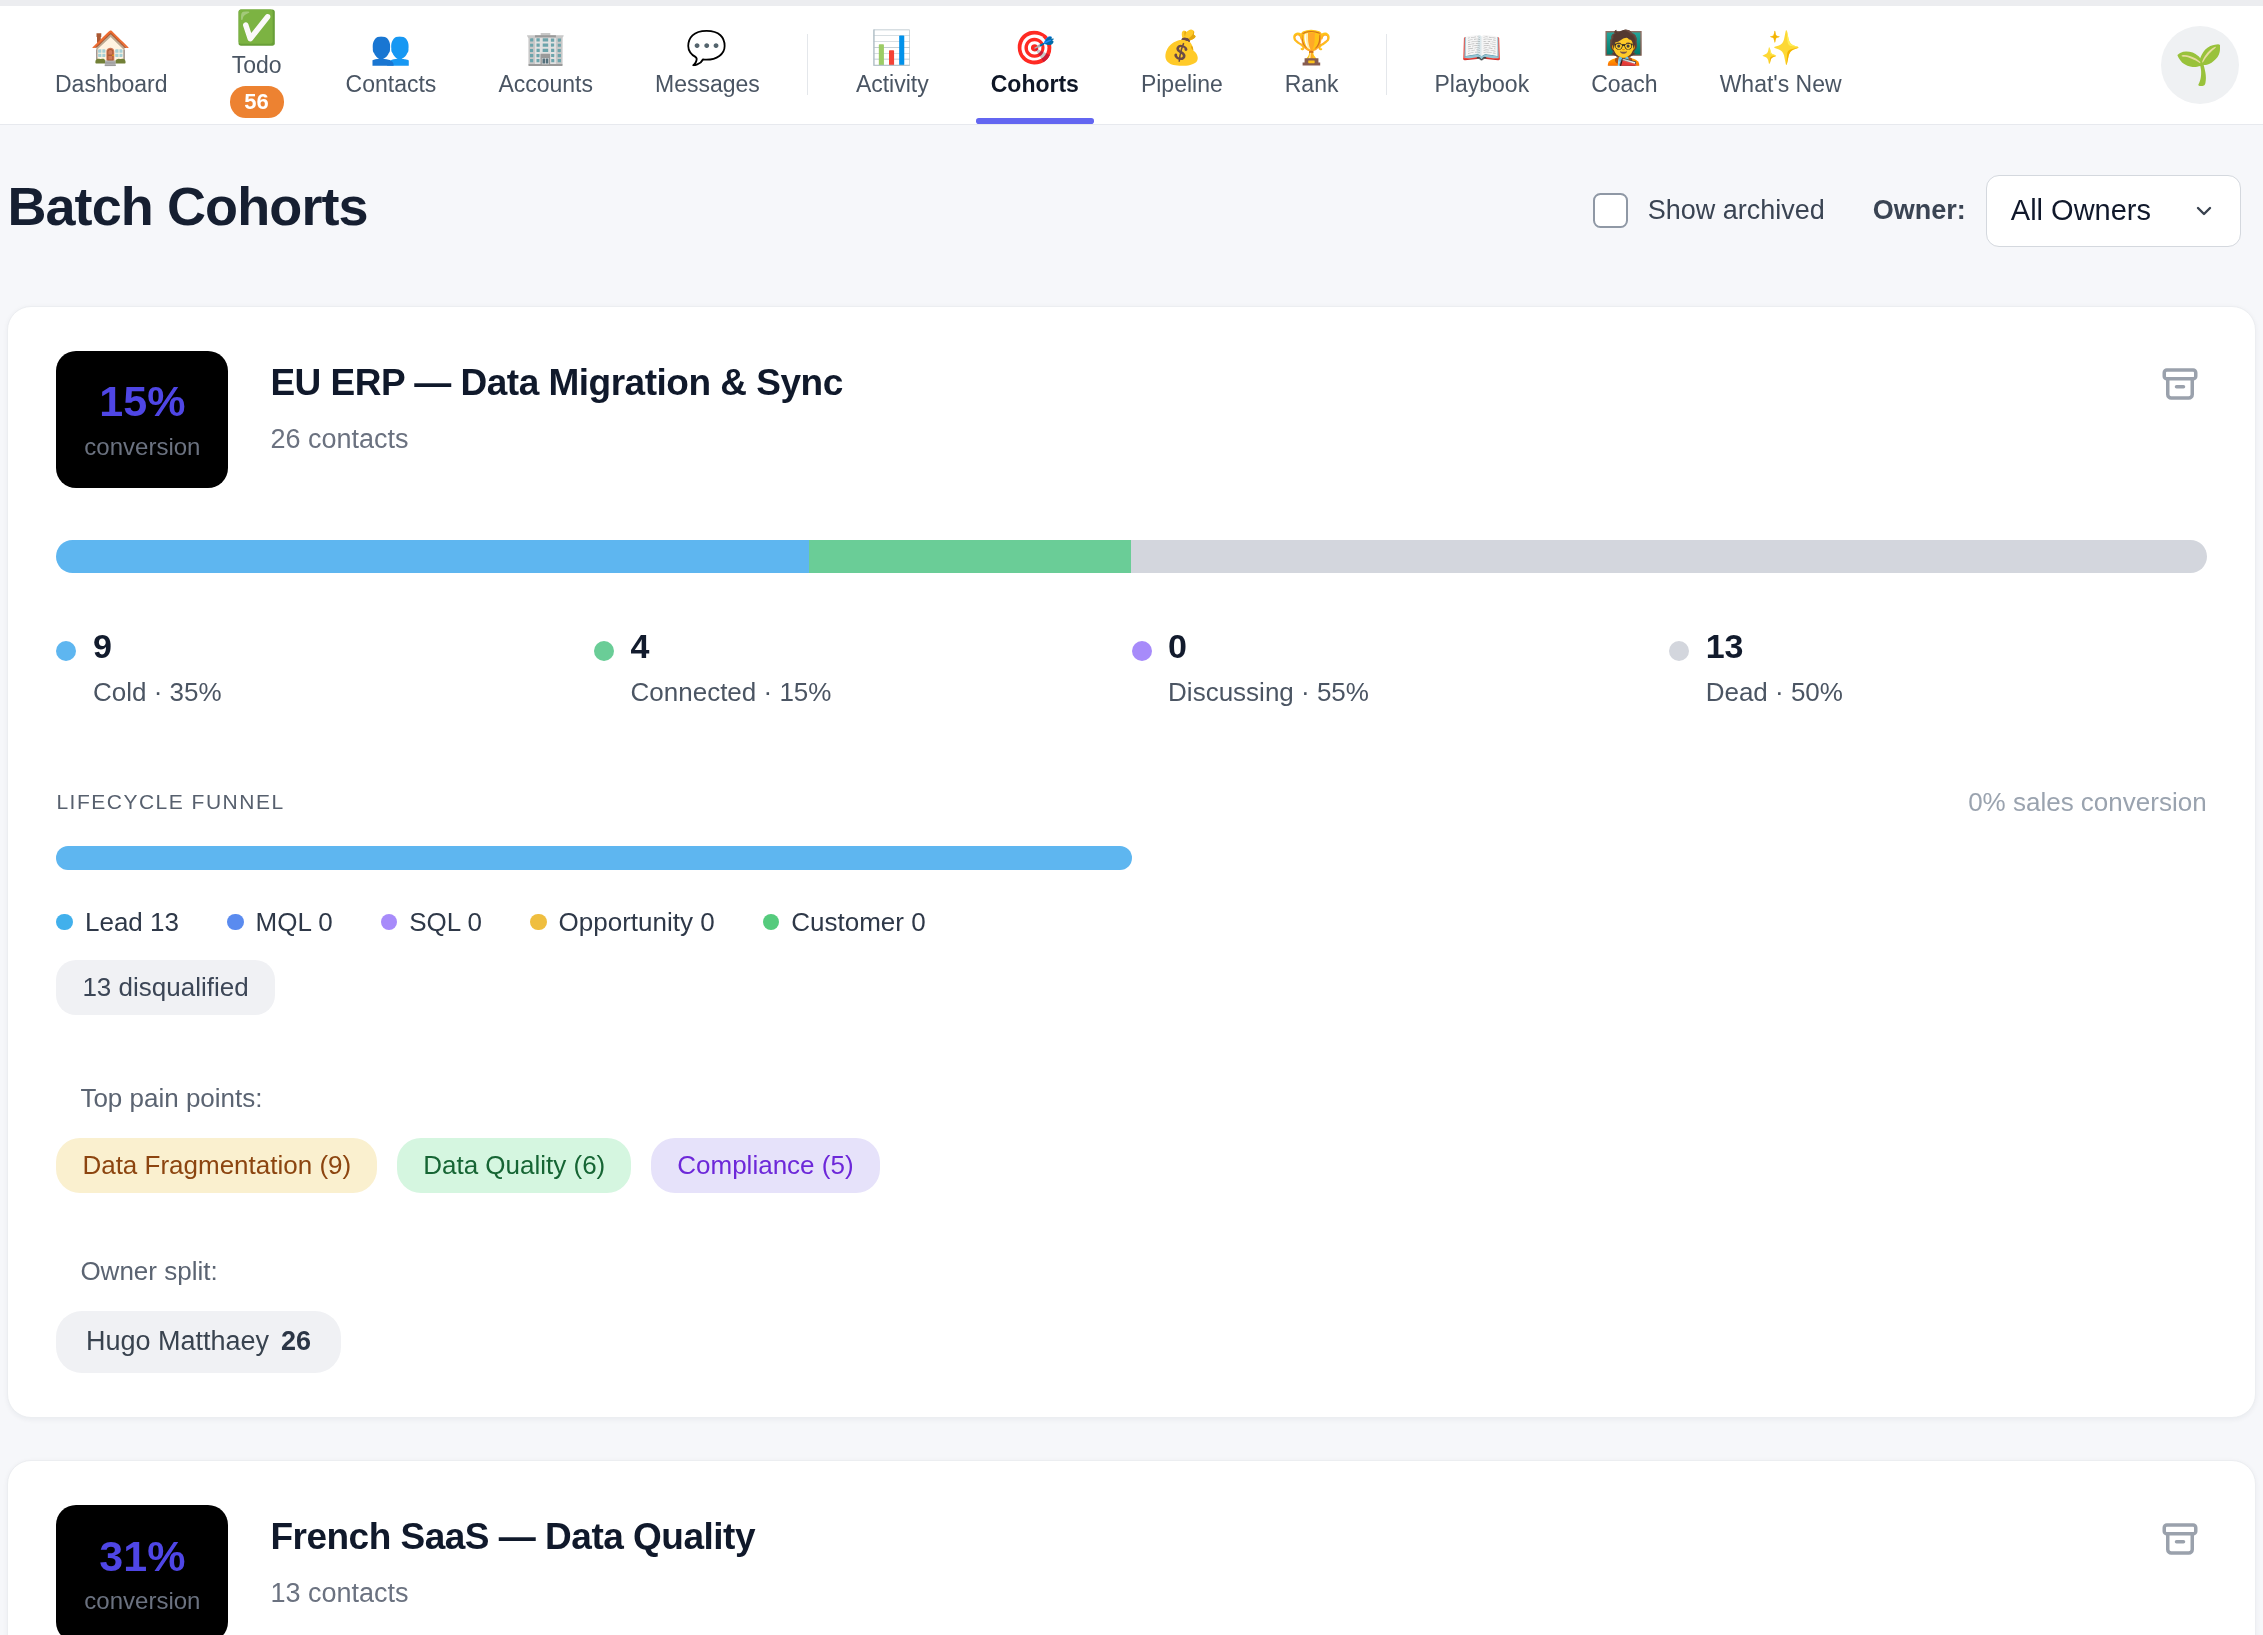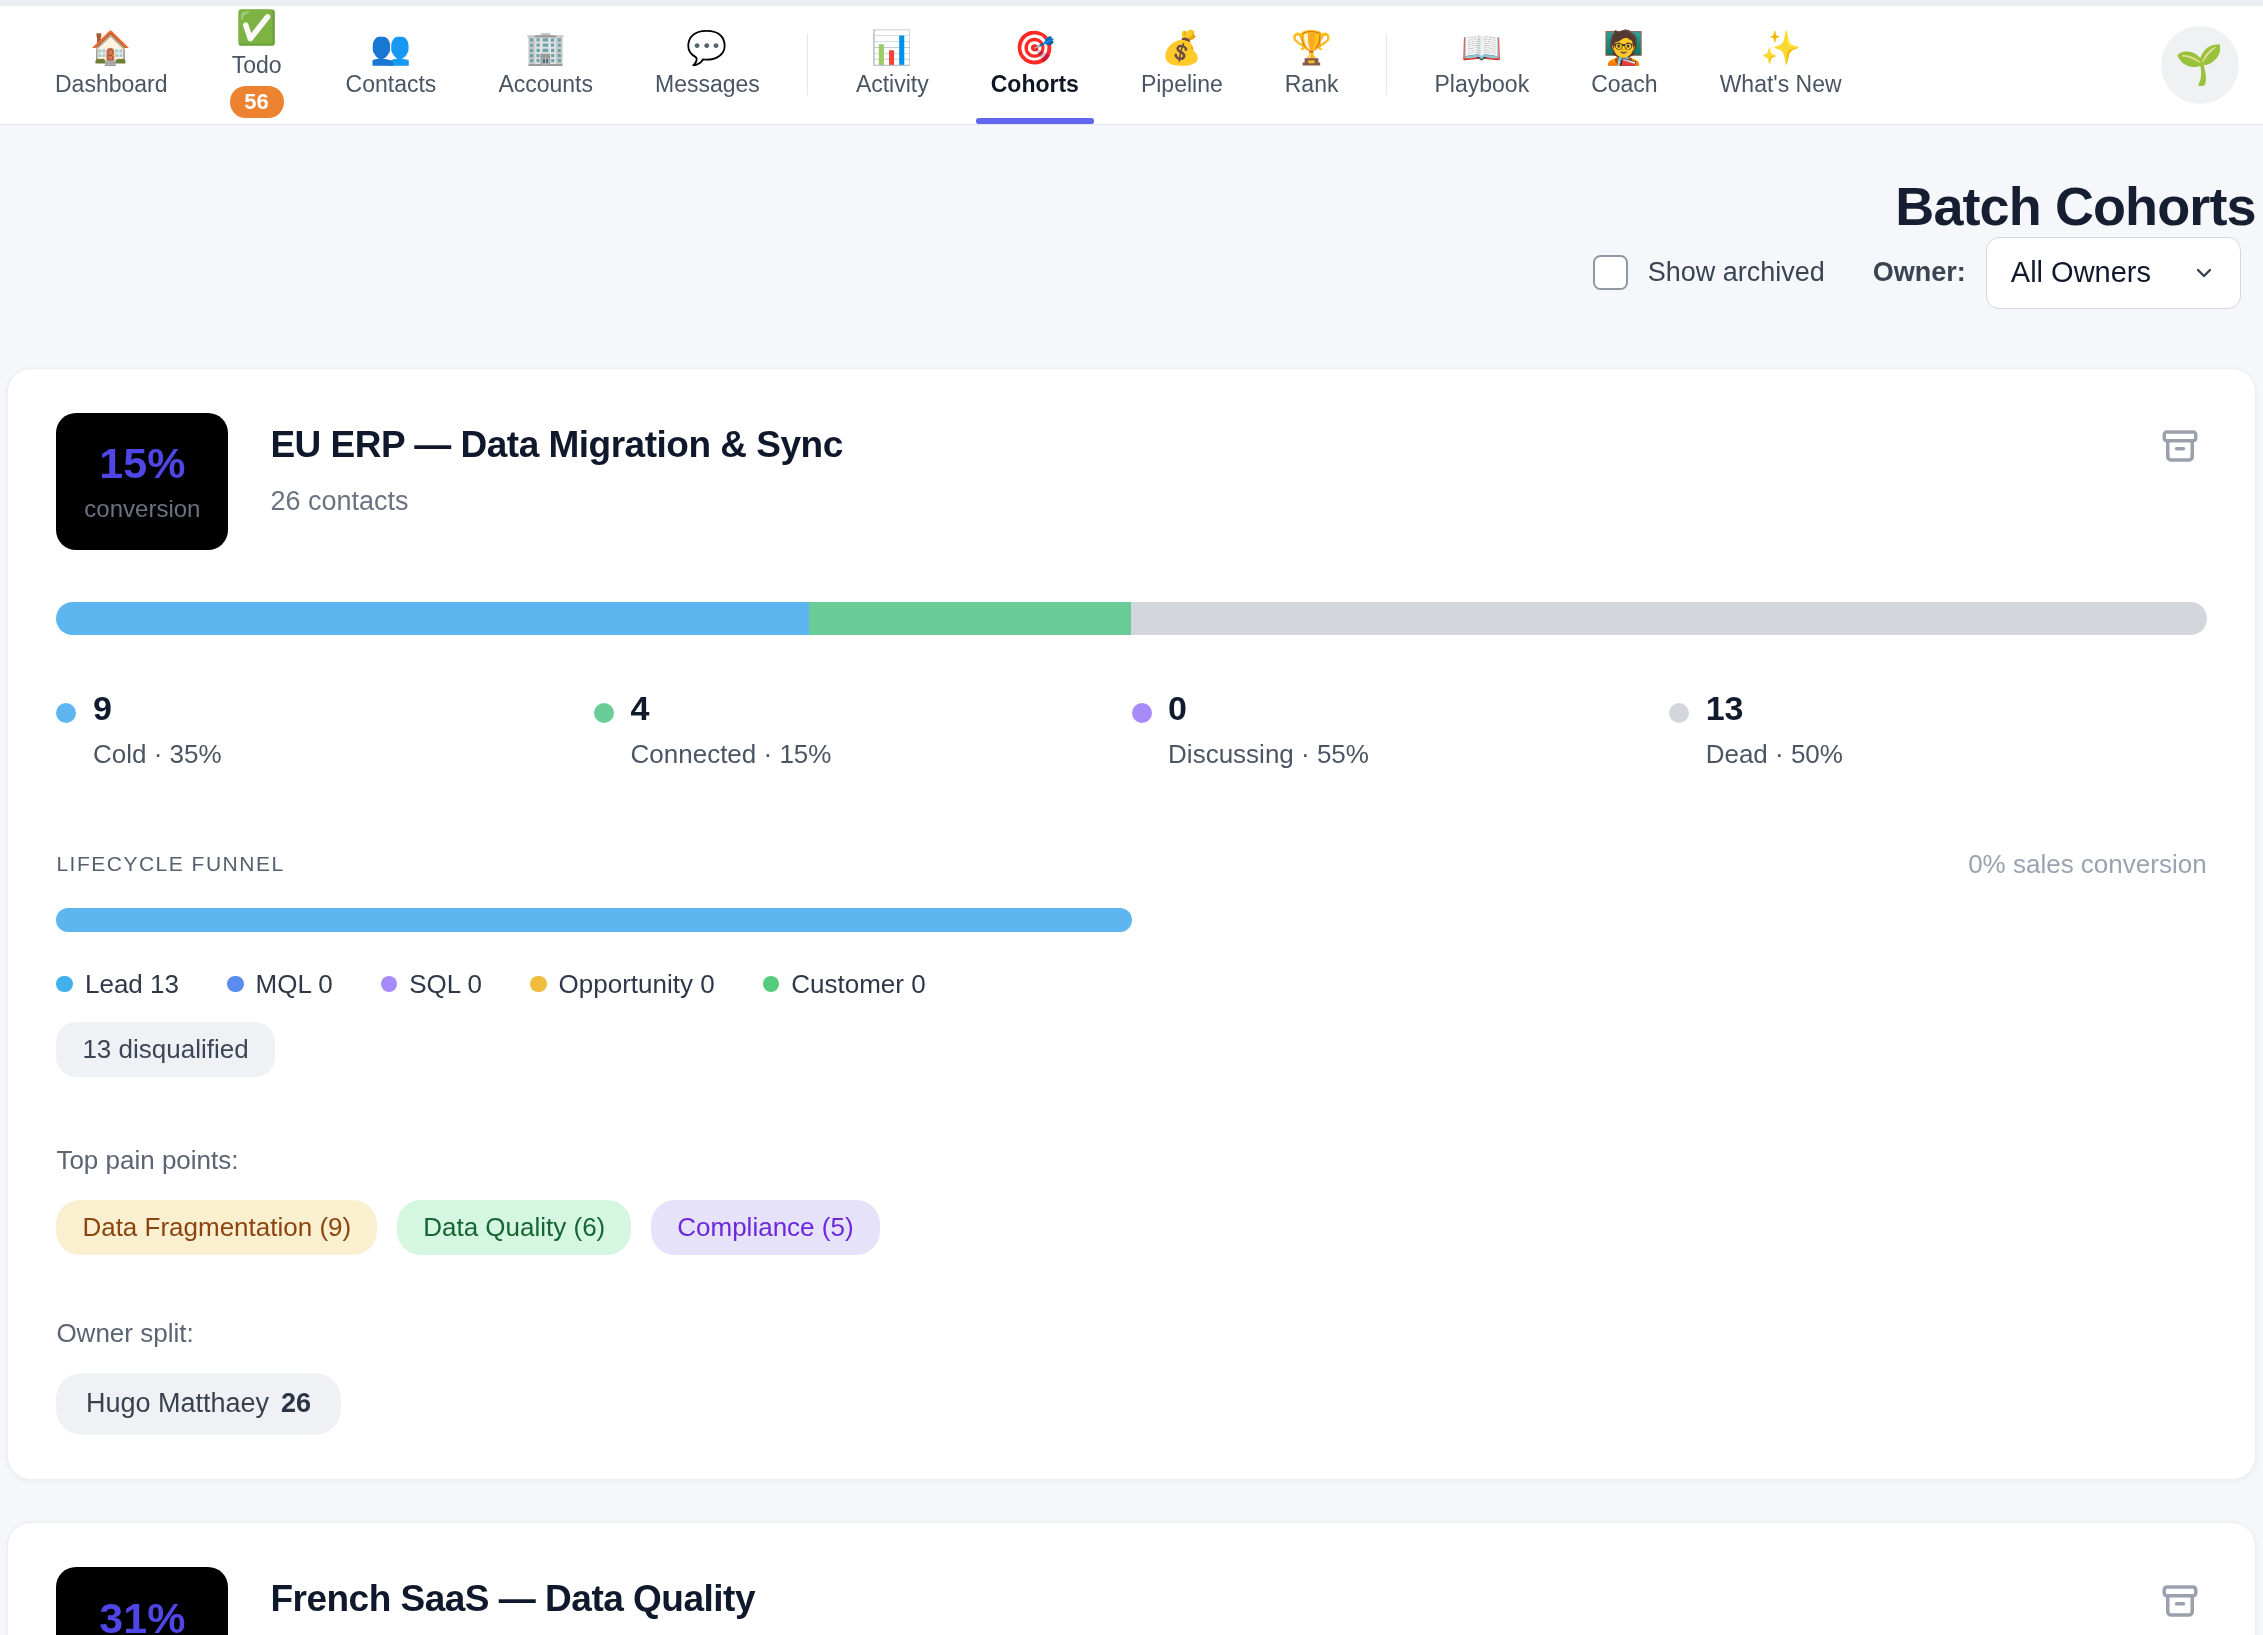--- a/index.html
+++ b/index.html
@@ -14,21 +14,21 @@
   .nav{background:#fff;border-bottom:0.9px solid #E7E9EE;height:118px;display:flex;align-items:stretch;padding:0 24px;}
   .nav-item{position:relative;display:flex;flex-direction:column;align-items:center;justify-content:center;gap:7.4px;padding:0 31px;font-size:23px;color:#4A5563;cursor:pointer;white-space:nowrap;}
   .nav-icon{font-size:33px;line-height:1;}
   .nav-item.active{color:#0E1626;font-weight:700;}
   .nav-item.active::after{content:"";position:absolute;left:50%;transform:translateX(-50%);bottom:0;width:118px;height:5.5px;border-radius:2.8px;background:var(--accent);}
   .nav-badge{background:#ED8231;color:#fff;font-weight:700;font-size:22px;padding:2.8px 14.8px;border-radius:15.7px;}
   .nav-divider{width:0.9px;background:#E4E7EB;height:61px;align-self:center;margin:0 16.6px;}
   .profile-btn{margin-left:auto;align-self:center;width:78px;height:78px;border-radius:50%;background:#EFF1F3;border:none;font-size:39px;display:flex;align-items:center;justify-content:center;cursor:pointer;}
   
   .page{padding:0 7.4px;}
-  .page-head{display:flex;align-items:flex-end;justify-content:space-between;margin-top:50px;flex-direction:column;}
+  .page-head{display:flex;align-items:flex-start;justify-content:space-between;margin-top:50px;}
   h1{font-size:54px;font-weight:800;letter-spacing:-0.9px;margin:0;color:#161F31;}
   .subtitle{font-size:28px;color:#6B7280;margin-top:22px;}
   .controls{display:flex;align-items:center;gap:20px;padding-right:14.8px;}
   .checkbox{width:31px;height:31px;border:2.8px solid #8F98A5;border-radius:7.4px;background:#fff;cursor:pointer;flex:none;}
   .ctrl-label{font-size:27px;color:#3A4453;}
   .owner-label{font-weight:700;margin-left:28px;}
   .select{display:flex;align-items:center;justify-content:space-between;gap:26px;width:255px;height:72px;border:1.8px solid #D4D8DE;border-radius:13px;background:#fff;padding:0 24px;font-size:29px;color:#10182B;cursor:pointer;box-sizing:border-box;}
   .select svg{width:24px;height:24px;flex:none;}
   
   .cards{margin-top:59px;}
@@ -52,21 +52,21 @@
   .status-lbl{font-size:26px;color:#4B5563;margin-top:11px;}
   .lc-head{display:flex;justify-content:space-between;align-items:center;margin-top:79px;}
   .lc-label{font-size:21px;letter-spacing:1.5px;color:#57606E;font-weight:500;}
   .lc-right{font-size:26px;color:#9AA3AF;}
   .funnel-bar{height:24px;margin-top:28px;}
   .funnel-fill{height:100%;border-radius:12px;}
   .legend{display:flex;gap:48px;margin-top:37px;align-items:center;}
   .legend-item{display:flex;align-items:center;gap:12px;font-size:26px;color:#2E3848;}
   .legend-dot{width:16.6px;height:16.6px;border-radius:50%;flex:none;}
   .disq-chip{display:inline-block;margin-top:22px;background:#F0F1F4;border-radius:20px;padding:12px 26px;font-size:26px;color:#3C4656;}
-  .section-label{font-size:26px;color:#5B6472;}
+  .section-label{font-size:26px;color:#5B6472;margin-left:24px;}
   .pain{margin-top:68px;}
   .chips{display:flex;gap:20px;margin-top:24px;}
   .chip{padding:12px 26px;border-radius:24px;font-size:26px;font-weight:400;}
   .owner{margin-top:63px;}
   .owner-chip{display:inline-flex;gap:12px;background:#F0F1F4;border-radius:26px;padding:15.7px 29.5px;font-size:27px;color:#39434F;margin-top:24px;}
   .owner-chip b{font-weight:800;color:#2B3545;text-align:center;}
 </style>
 </head>
 <body>
 

